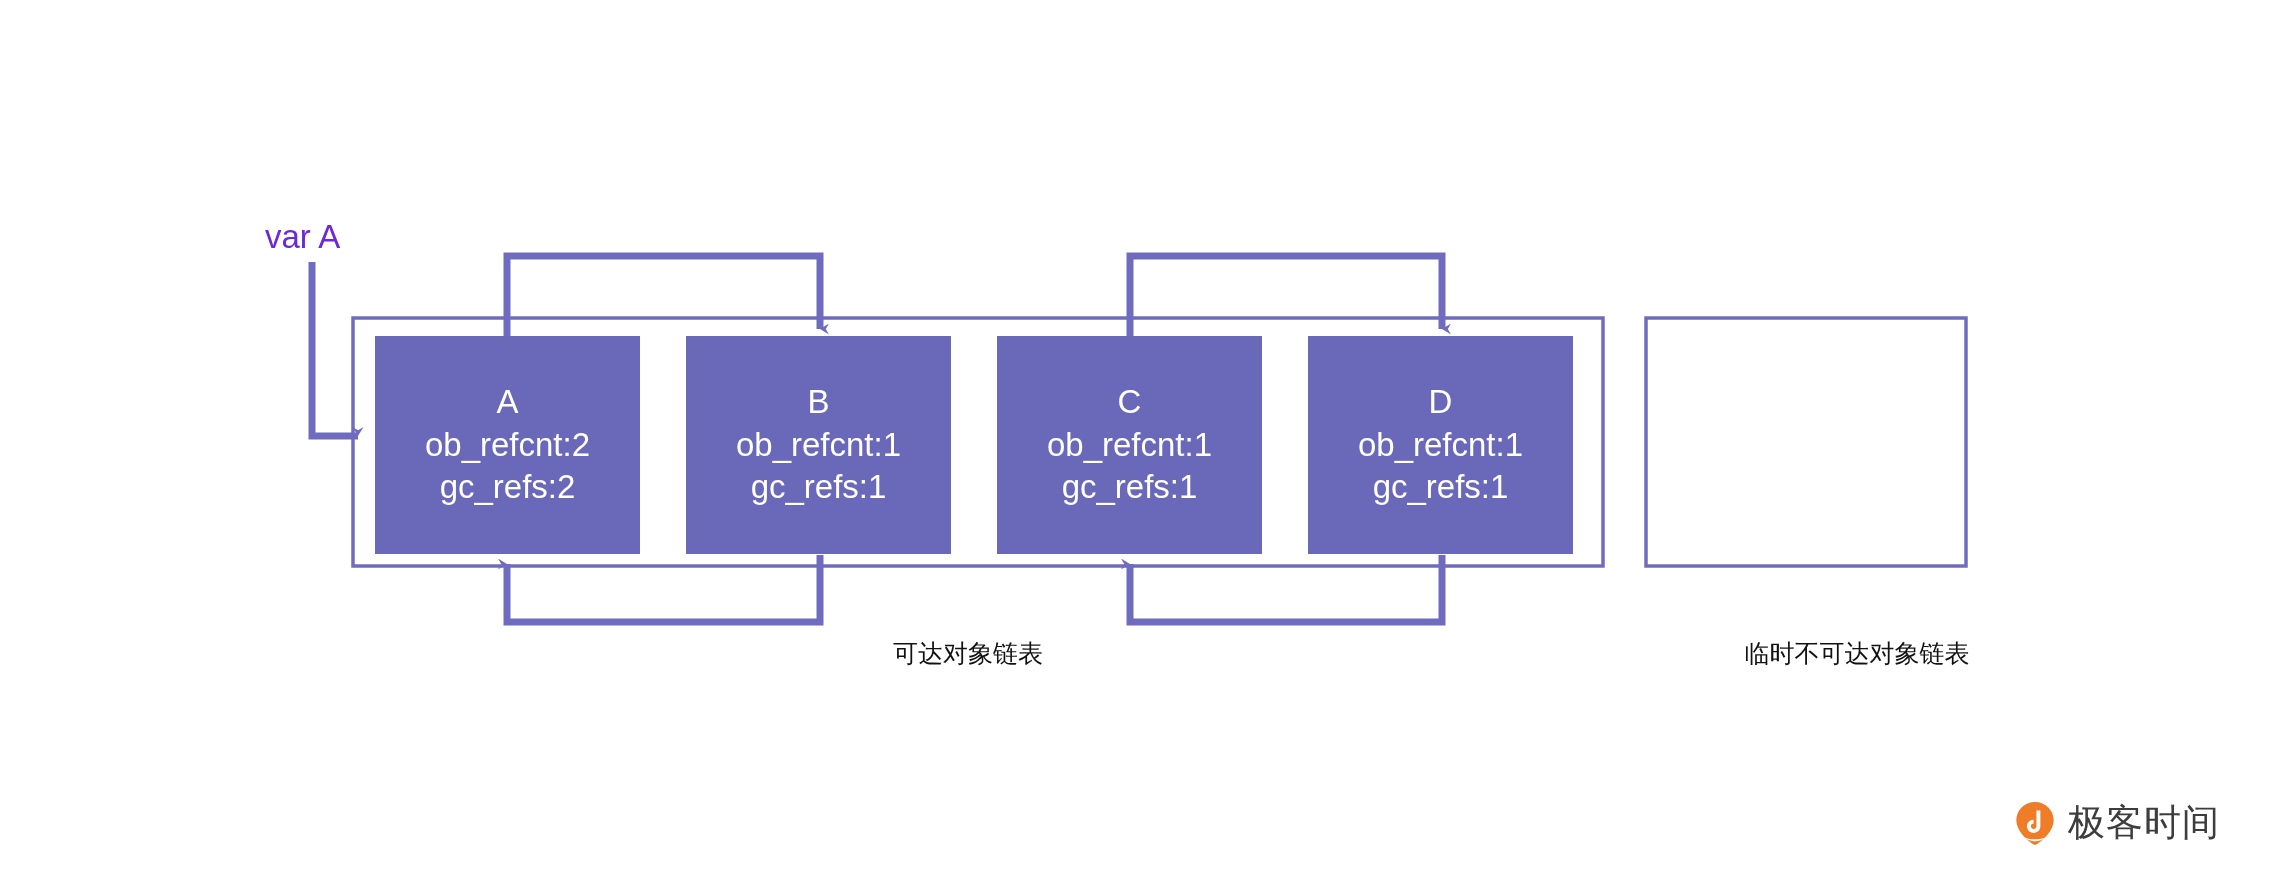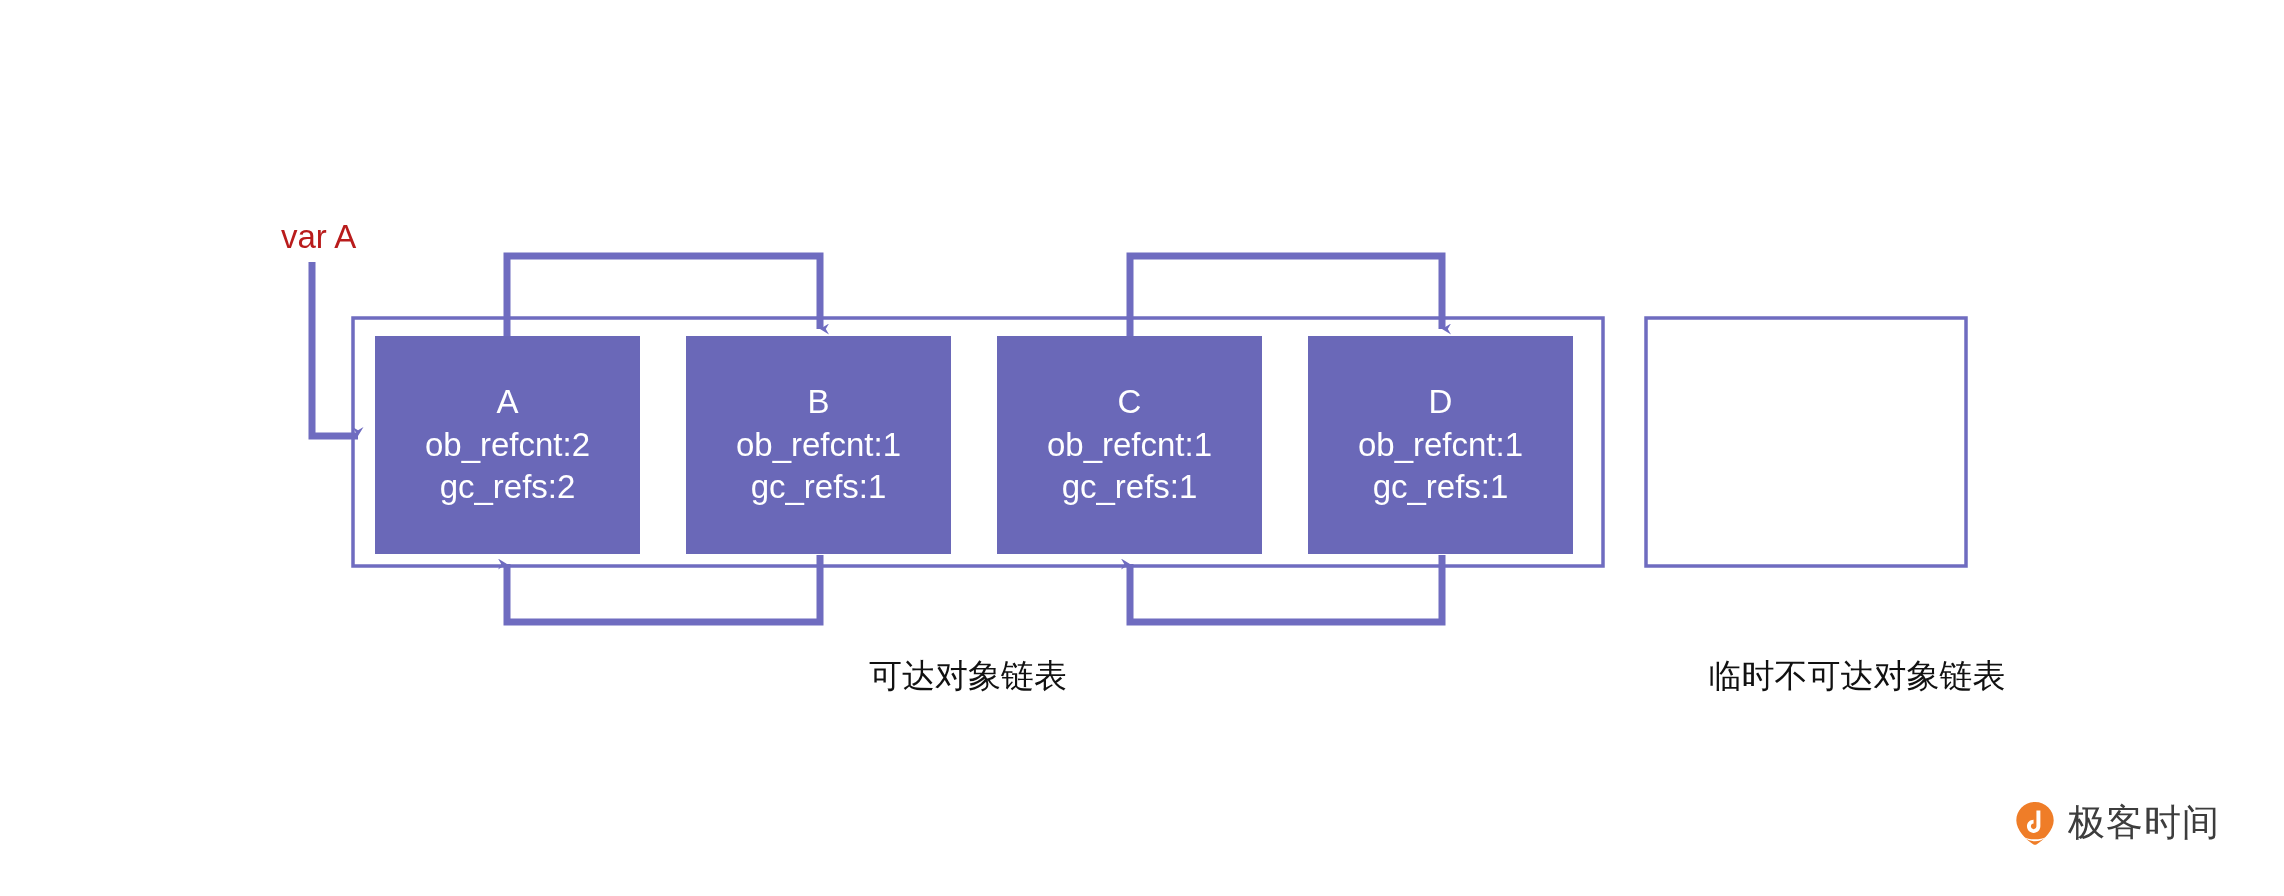--- a/index.html
+++ b/index.html
@@ -36,34 +36,32 @@
     display: flex;
     flex-direction: column;
     align-items: center;
     justify-content: center;
   }
   .node-line {
     white-space: nowrap;
   }
   .var-label {
     position: absolute;
-    color: #b91c1c;
+    color: #6d28d9;
     font-size: 33px;
     font-family: "Liberation Sans", "DejaVu Sans", sans-serif;
     white-space: nowrap;
-    margin-left: 16px;
   }
   .caption {
     position: absolute;
     color: #111111;
-    font-size: 33px;
+    font-size: 25px;
     font-family: "Liberation Sans", "DejaVu Sans", sans-serif;
     white-space: nowrap;
     text-align: center;
-    margin-top: 17px;
   }
   #brand-logo {
     position: absolute;
     left: 2012px;
     top: 798px;
     display: flex;
     align-items: center;
     gap: 10px;
   }
   #brand-mark {

